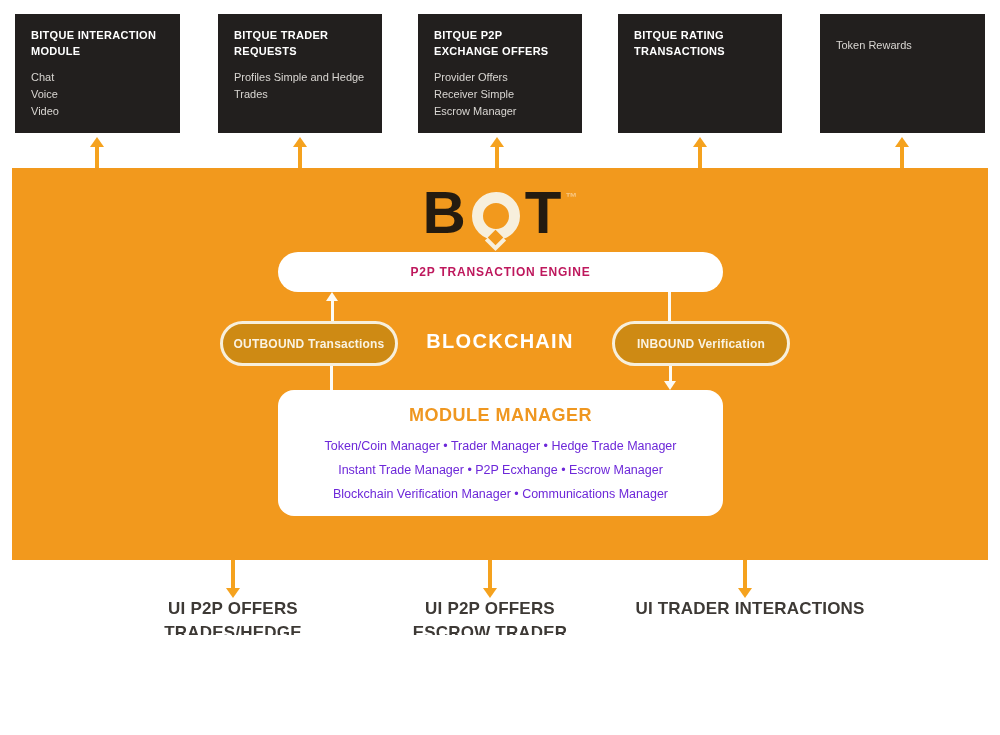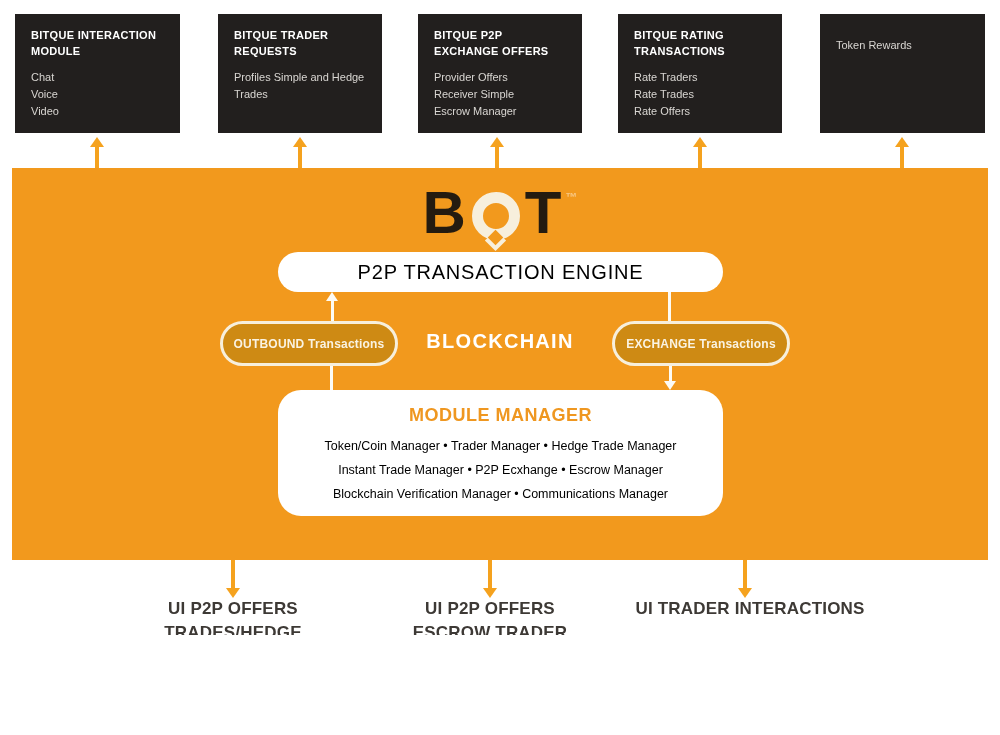--- a/index.html
+++ b/index.html
@@ -28,42 +28,42 @@
   .q-ring{position:relative;width:26px;height:26px;border:11px solid #F7EFDC;border-radius:50%;
           margin:6px 5px 0 5px;}
   .q-notch{position:absolute;left:50%;bottom:-14px;width:11px;height:11px;margin-left:-5.5px;
            transform:rotate(45deg);background:#F2991D;z-index:2;}
   .q-tail{position:absolute;left:50%;bottom:-19px;width:15px;height:15px;margin-left:-7.5px;
           transform:rotate(45deg);background:#F7EFDC;z-index:1;}
   .tm{font-size:12px;color:rgba(255,255,255,.45);align-self:flex-start;margin:8px 0 0 3px;font-weight:700;}
 
   .engine-pill{position:absolute;left:266px;top:84px;width:445px;height:40px;background:#ffffff;
                border-radius:21px;display:flex;align-items:center;justify-content:center;}
-  .engine-pill span{color:#000000;font-weight:400;font-size:20px;letter-spacing:.8px;}
+  .engine-pill span{color:#be185d;font-weight:700;font-size:12px;letter-spacing:.8px;}
 
   .io-pill{position:absolute;top:153px;width:178px;height:45px;background:#CE8A14;
            border:3px solid #F7EFDC;border-radius:24px;box-sizing:border-box;
            display:flex;align-items:center;justify-content:center;
            color:#FAF3E2;font-size:12px;font-weight:600;letter-spacing:.2px;}
 
   .blockchain{position:absolute;left:378px;top:162px;width:220px;text-align:center;
               color:#FFFFFF;font-weight:800;font-size:20px;letter-spacing:1.3px;}
 
   .conn{position:absolute;display:flex;flex-direction:column;align-items:center;}
   .conn .shaft{width:3px;background:#FDFBF4;}
   .conn .head-up{width:0;height:0;border-left:6px solid transparent;border-right:6px solid transparent;
                  border-bottom:9px solid #FDFBF4;}
   .conn .head-down{width:0;height:0;border-left:6px solid transparent;border-right:6px solid transparent;
                    border-top:9px solid #FDFBF4;}
 
   .module-box{position:absolute;left:266px;top:222px;width:445px;height:126px;background:#ffffff;
-              border-radius:23px;box-sizing:border-box;padding-top:14px;text-align:center;}
+              border-radius:16px;box-sizing:border-box;padding-top:14px;text-align:center;}
   .mm-title{color:#EF9720;font-weight:700;font-size:18px;letter-spacing:.5px;line-height:22px;}
   .mm-rows{margin-top:8px;}
-  .mm-row{color:#000000;font-size:12.5px;line-height:24px;font-weight:400;}
+  .mm-row{color:#6d28d9;font-size:12.5px;line-height:24px;font-weight:400;}
 
   
   .out-label{position:absolute;top:597px;text-align:center;color:#3D3935;font-weight:800;
              font-size:17px;line-height:24px;letter-spacing:.2px;}
   .out-icon{position:absolute;}
 </style>
 </head>
 <body>
 
 <div class="stage">
@@ -85,25 +85,20 @@
   <div class="black-box" style="left:418px;width:164px;">
     <div class="bb-title">BITQUE P2P EXCHANGE OFFERS</div>
     <div class="bb-items">
       <div>Provider Offers</div>
       <div>Receiver Simple</div>
       <div>Escrow Manager</div>
     </div>
   </div>
   <div class="black-box" style="left:618px;width:164px;">
     <div class="bb-title">BITQUE RATING TRANSACTIONS</div>
-    <div class="bb-items">
-      <div>Rate Traders</div>
-      <div>Rate Trades</div>
-      <div>Rate Offers</div>
-    </div>
   </div>
   <div class="black-box" style="left:820px;width:165px;">
     <div class="bb-items">
       <div>Token Rewards</div>
     </div>
   </div>
 
   <div class="arrow" style="left:90px;top:137px;">
       <div class="head-up"></div>
       <div class="shaft" style="height:22px;"></div>
@@ -154,21 +149,21 @@
     <div class="conn" style="left:652px;top:198px;">
       <div class="shaft" style="height:15px;"></div>
         <div class="head-down"></div>
     </div>
 
     <div class="io-pill" style="left:208px;">
       <span>OUTBOUND Transactions</span>
     </div>
     <div class="blockchain">BLOCKCHAIN</div>
     <div class="io-pill" style="left:600px;">
-      <span>EXCHANGE Transactions</span>
+      <span>INBOUND Verification</span>
     </div>
 
     <div class="module-box">
       <div class="mm-title">MODULE MANAGER</div>
       <div class="mm-rows">
         <div class="mm-row">Token/Coin Manager • Trader Manager • Hedge Trade Manager</div>
         <div class="mm-row">Instant Trade Manager • P2P Ecxhange • Escrow Manager</div>
         <div class="mm-row">Blockchain Verification Manager • Communications Manager</div>
       </div>
     </div>

